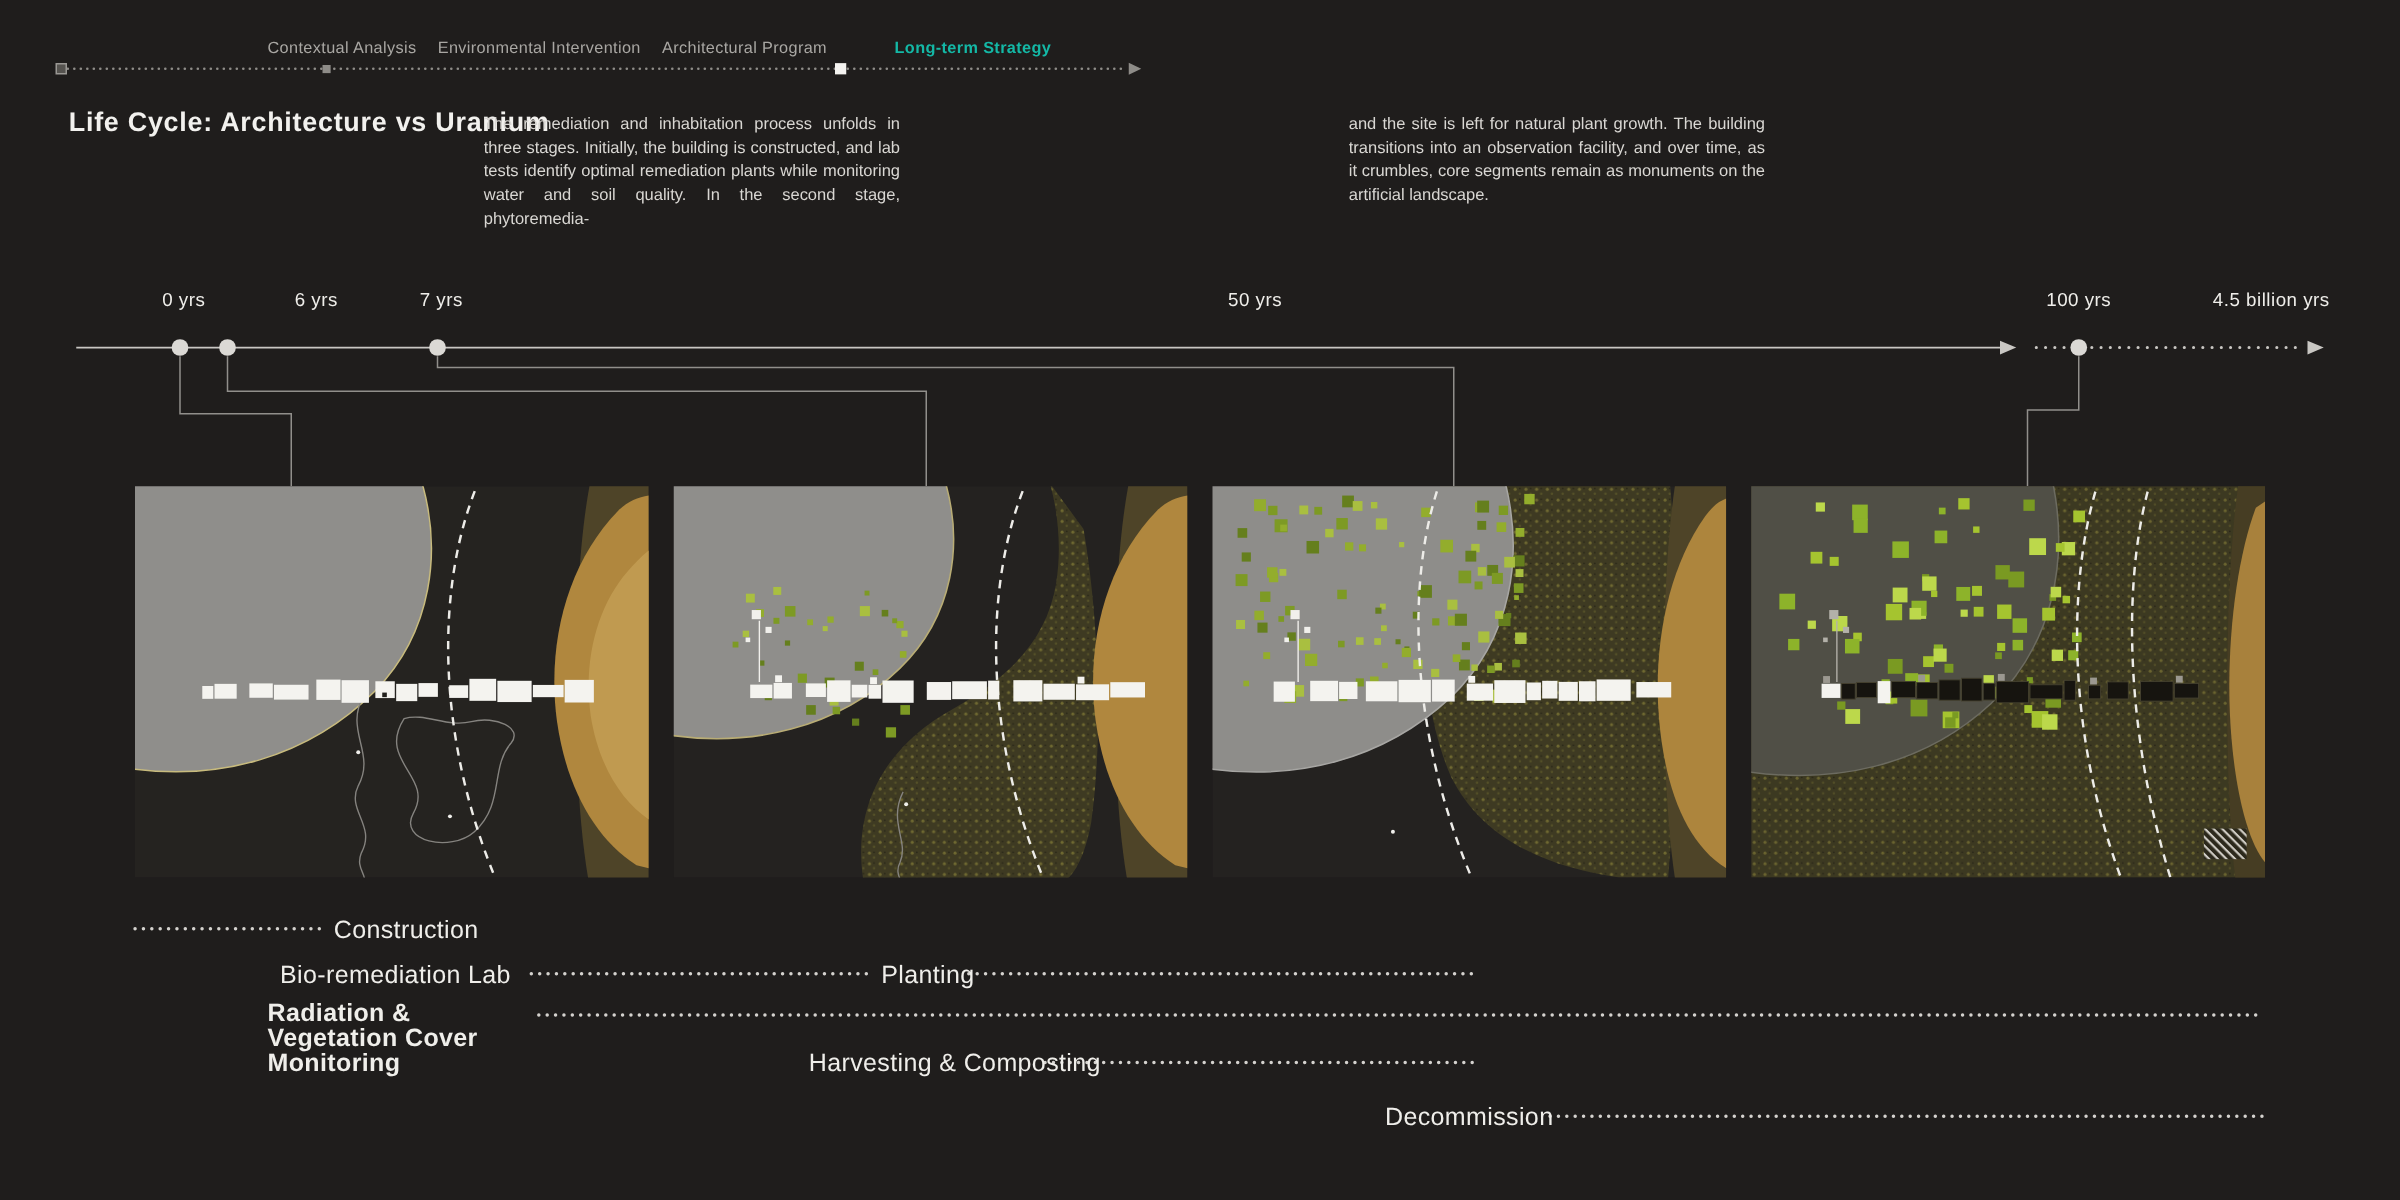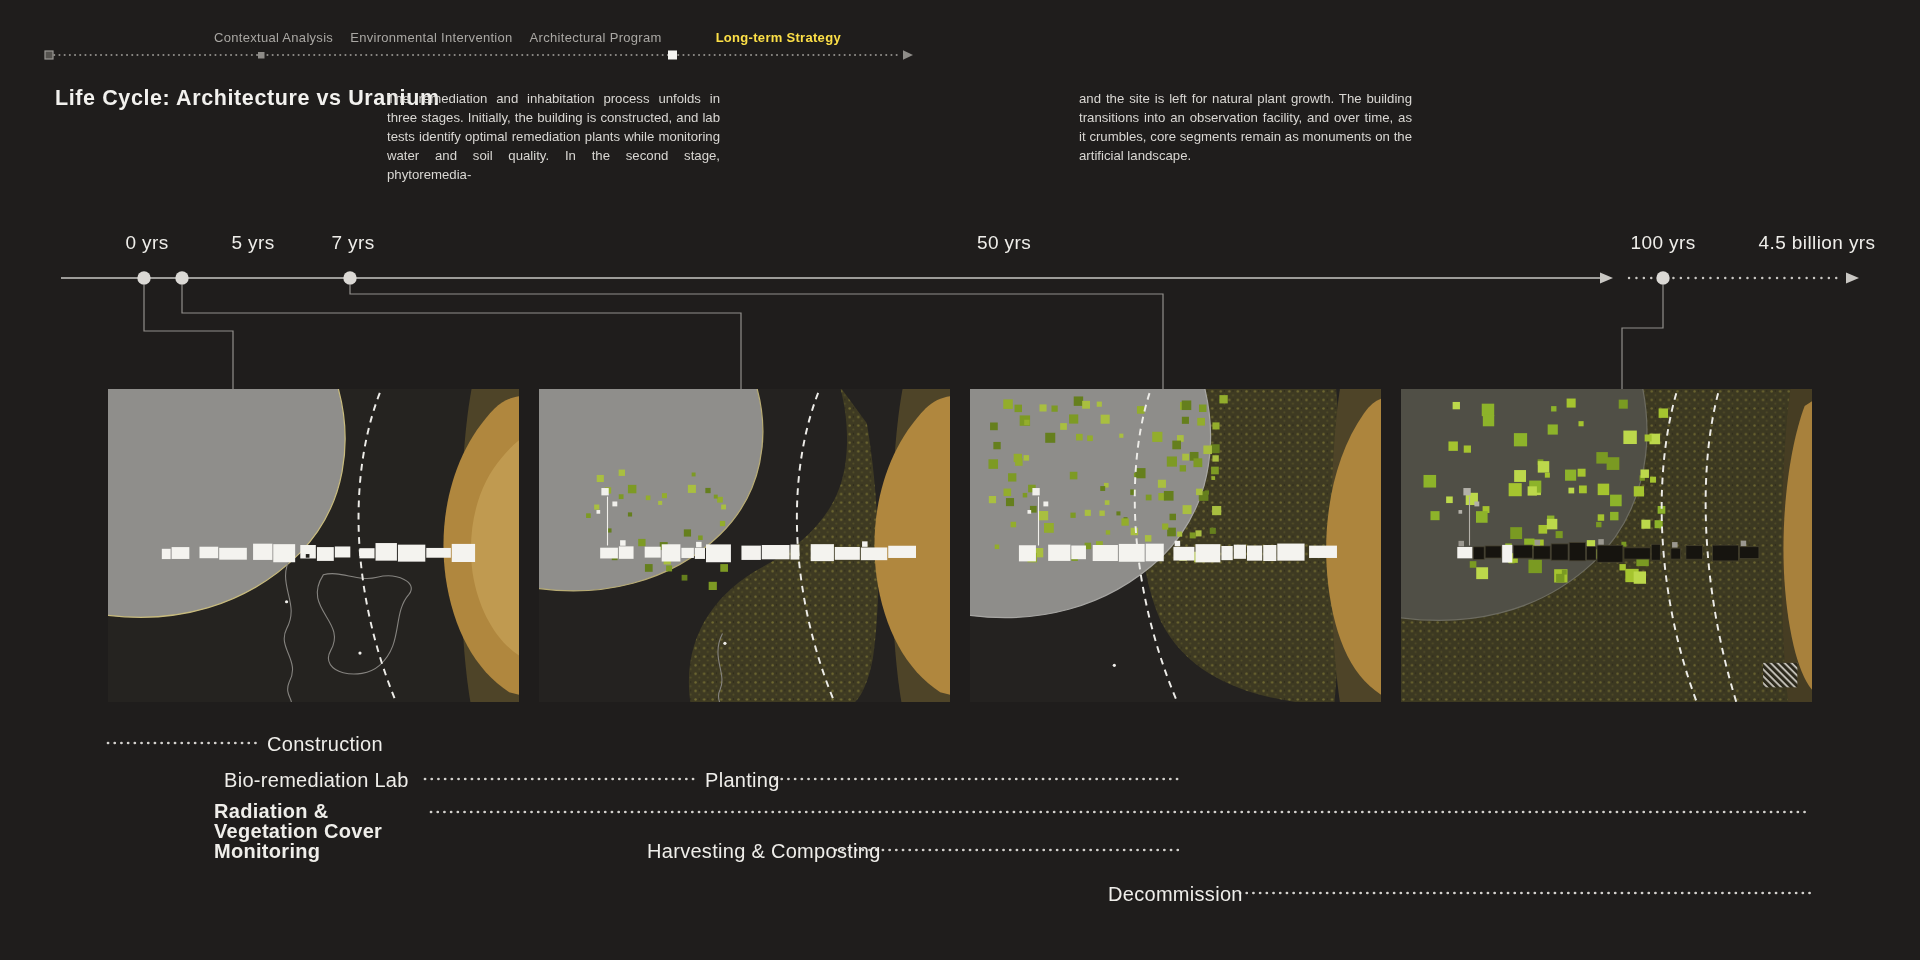--- a/index.html
+++ b/index.html
@@ -1,25 +1,25 @@
 <!DOCTYPE html>
 <html><head>
 <meta charset="utf-8">
 <style>
   html,body{margin:0;padding:0;background:#121110;}
   .page{position:relative;width:1920px;height:960px;background:#1f1d1c;overflow:hidden;
         font-family:"Liberation Sans",sans-serif;color:#e7e5e1;}
   .ovl{position:absolute;left:0;top:0;width:1920px;height:960px;pointer-events:none;}
   .tabs{position:absolute;left:214px;top:30px;display:flex;gap:17px;font-size:13px;letter-spacing:.3px;color:#a9a7a3;z-index:3;}
   .tab{cursor:pointer;white-space:nowrap;}
-  .tab.active{color:#fde047;font-weight:bold;padding-left:37px;}
+  .tab.active{color:#14b8a6;font-weight:bold;padding-left:37px;}
   .title{position:absolute;left:55px;top:86px;margin:0;font-size:21.5px;font-weight:700;letter-spacing:.6px;color:#f2f1ee;z-index:3;}
   .col{position:absolute;top:89px;width:333px;margin:0;font-size:13.2px;line-height:19px;color:#d9d7d3;text-align:justify;z-index:3;}
   .c1{left:387px}.c2{left:732px}.c3{left:1079px}
-  .tick{position:absolute;top:232px;transform:translateX(-50%);font-size:19px;letter-spacing:.4px;color:#efeeea;white-space:nowrap;z-index:3;}
+  .tick{position:absolute;top:232px;transform:translateX(-50%);font-size:15px;letter-spacing:.4px;color:#efeeea;white-space:nowrap;z-index:3;}
   .panel{position:absolute;top:389px;width:411px;height:313px;z-index:2;}
   .panel svg{width:100%;height:100%;display:block;}
   .phase-label{position:absolute;font-size:20px;letter-spacing:.3px;color:#efeeea;white-space:pre-line;z-index:3;}
   .pl3{width:212px;text-align:left;line-height:20px;font-weight:bold;}
 </style>
 </head>
 <body>
 
 <div class="page">
 
@@ -66,21 +66,21 @@
     <span class="tab">Environmental Intervention</span>
     <span class="tab">Architectural Program</span>
     <span class="tab active">Long-term Strategy</span>
   </nav>
 
   <h1 class="title">Life Cycle: Architecture vs Uranium</h1>
   <p class="col c1">The remediation and inhabitation process unfolds in three stages. Initially, the building is constructed, and lab tests identify optimal remediation plants while monitoring water and soil quality. In the second stage, phytoremedia-</p>
   <p class="col c3">and the site is left for natural plant growth. The building transitions into an observation facility, and over time, as it crumbles, core segments remain as monuments on the artificial landscape.</p>
 
   <span class="tick" style="left:147px">0 yrs</span>
-  <span class="tick" style="left:253px">5 yrs</span>
+  <span class="tick" style="left:253px">6 yrs</span>
   <span class="tick" style="left:353px">7 yrs</span>
   <span class="tick" style="left:1004px">50 yrs</span>
   <span class="tick" style="left:1663px">100 yrs</span>
   <span class="tick" style="left:1817px">4.5 billion yrs</span>
 
   <div class="panel" style="left:108px">
     <svg viewBox="0 0 336 256" preserveAspectRatio="none">
         <defs>
           <pattern id="oliv0" width="7" height="7" patternUnits="userSpaceOnUse">
             <rect width="7" height="7" fill="#3e3a22"></rect>

